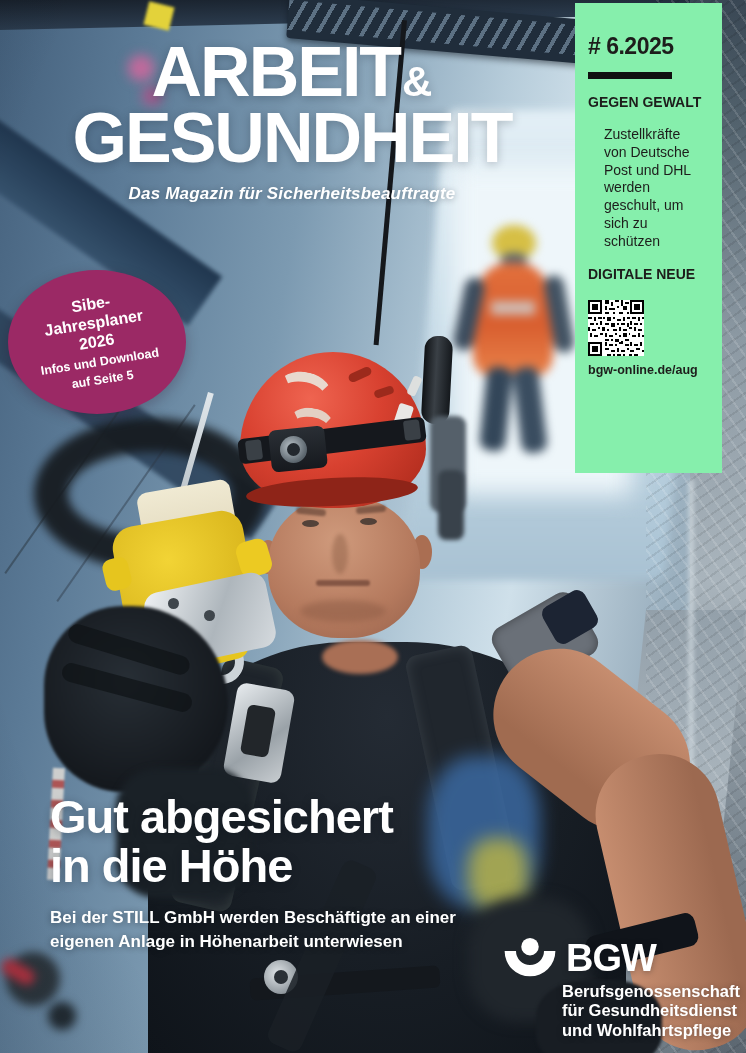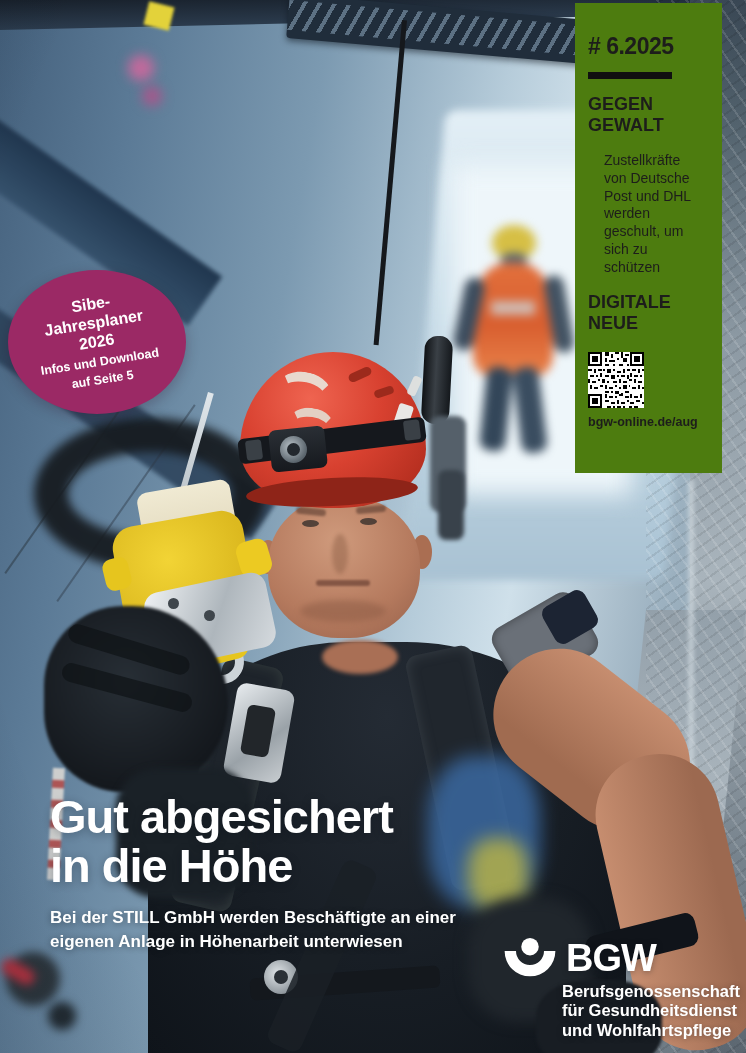--- a/index.html
+++ b/index.html
@@ -138,27 +138,27 @@
   .mh-sub{margin-top:14px;font-size:17px;font-style:italic;font-weight:bold;letter-spacing:.2px;text-shadow:0 1px 6px rgba(10,20,32,.35);}
 
   
   .badge{left:8px;top:270px;width:178px;height:144px;border-radius:50%;background:#9b2965;
          display:flex;align-items:center;justify-content:center;box-shadow:0 4px 14px rgba(40,8,28,.25);}
   .badge-txt{transform:rotate(-9deg);text-align:center;color:#fff;line-height:1.18;}
   .badge-t{font-weight:bold;font-size:16px;}
   .badge-i{font-weight:bold;font-size:12.5px;line-height:1.25;margin-top:3px;}
 
   
-  .panel{left:575px;top:3px;width:147px;height:470px;background:#4d7c0f;color:#1d1d1b;
+  .panel{left:575px;top:3px;width:147px;height:470px;background:#86efac;color:#1d1d1b;
          box-sizing:border-box;padding:30px 13px 0 13px;}
   .issue-label{font-size:23px;font-weight:bold;letter-spacing:-.5px;}
   .issue-bar{width:84px;height:7px;background:#101010;margin-top:12px;}
   .teaser{margin-top:15px;}
   .teaser:first-of-type{margin-top:24px;}
-  .teaser h3{margin:0 0 2px 0;font-size:18px;font-weight:bold;}
+  .teaser h3{margin:0 0 2px 0;font-size:14px;font-weight:bold;}
   .teaser p{margin:16px;font-size:14px;line-height:1.27;}
   .qr{margin-top:18px;width:56px;height:56px;display:block;}
   .qr-caption{font-size:12.5px;font-weight:bold;margin-top:7px;}
 
   
   .story{left:50px;top:793px;color:#fff;}
   .story h2{margin:0;font-size:47px;font-weight:bold;letter-spacing:-1px;line-height:1.04;text-shadow:0 2px 10px rgba(8,14,22,.3);}
   .deck{margin-top:15px;font-size:17px;font-weight:bold;line-height:1.45;text-shadow:0 1px 6px rgba(8,14,22,.4);}
 
   
@@ -261,20 +261,25 @@
   <div class="ab ph-arm-up"></div>
   <div class="ab ph-arm-fore"></div>
   <div class="ab ph-watch"></div>
   <div class="ab ph-glove2"></div>
   <div class="ab ph-walledge"></div>
   <div class="ab ph-disc"></div>
   <div class="ab ph-redblob"></div>
   <div class="ab ph-disc2"></div>
   <div class="ab ph-vignette"></div>
 
+  <header class="ab masthead">
+    <div class="mh-line"><span>ARBEIT</span><span class="mh-amp">&amp;</span></div>
+    <div class="mh-line">GESUNDHEIT</div>
+    <div class="mh-sub">Das Magazin für Sicherheitsbeauftragte</div>
+  </header>
 
   <div class="ab badge">
     <div class="badge-txt">
       <div class="badge-t">Sibe-</div>
       <div class="badge-t">Jahresplaner</div>
       <div class="badge-t">2026</div>
       <div class="badge-i">Infos und Download</div>
       <div class="badge-i">auf Seite 5</div>
     </div>
   </div>

